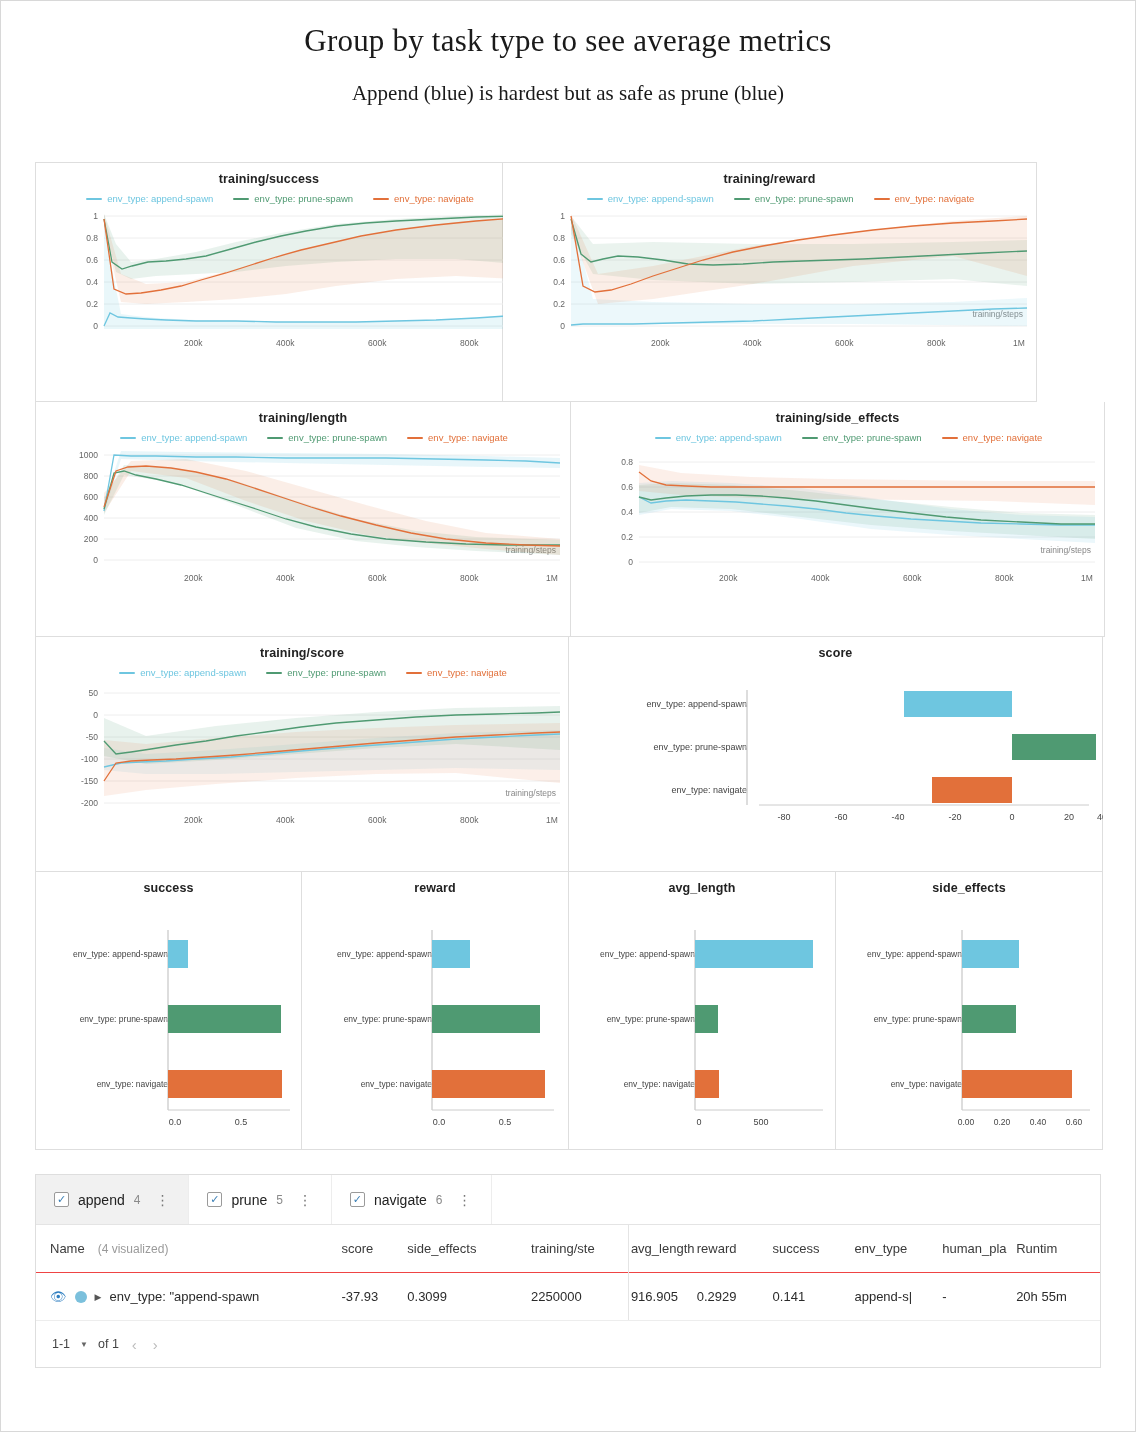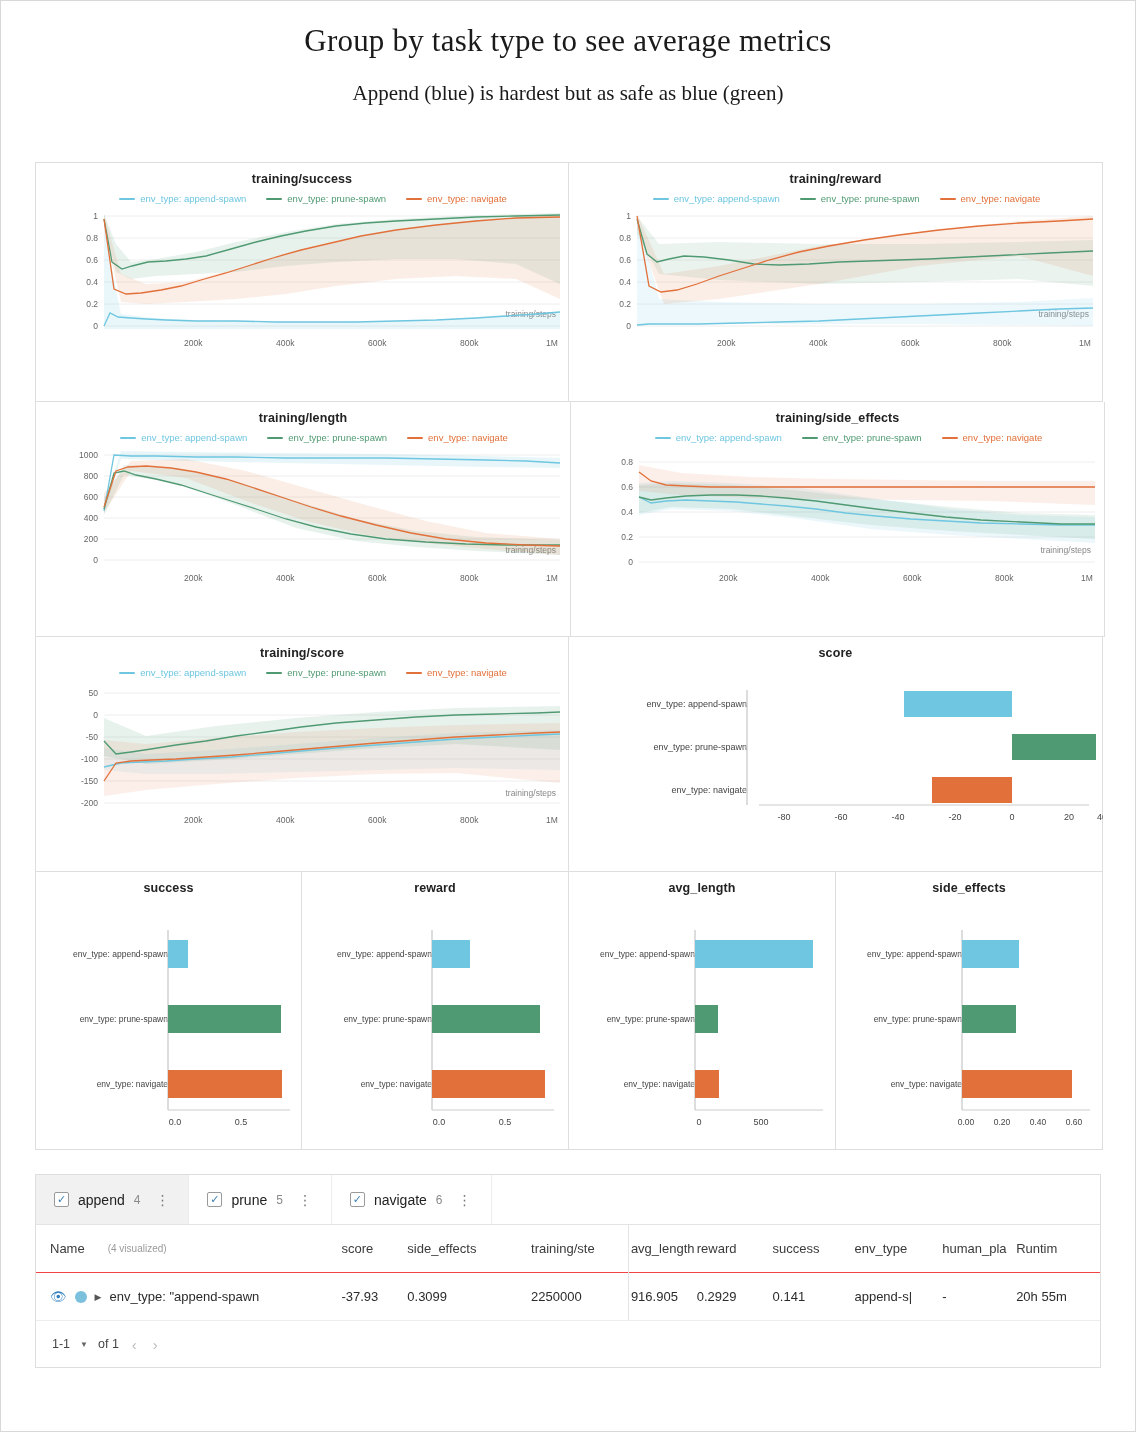--- a/index.html
+++ b/index.html
@@ -90,21 +90,21 @@
   .tab .count { color:#8a8a8a; font-size:12px; }
   .kebab { color:#777; font-size:14px; letter-spacing:1px; padding-left:6px; }
 
   .thead, .trow {
     display:flex; align-items:center;
     font-size:13px;
     height:48px;
     padding:0 14px;
   }
   .thead { color:#3a3a3a; border-bottom:1px solid #ef4444; }
-  .thead .sub { color:#9a9a9a; font-size:10px; margin-left:15px; }
+  .thead .sub { color:#9a9a9a; font-size:12px; margin-left:5px; }
   .cell { overflow:hidden; white-space:nowrap; }
   .c-name { width:292px; display:flex; align-items:center; gap:8px;}
   .c-score { width:66px; }
   .c-side { width:124px; }
   .c-steps { width:86px; }
   .c-avg { width:80px; }
   .c-reward { width:76px; }
   .c-success { width:82px; }
   .c-env { width:88px; }
   .c-human { width:74px; }
@@ -120,26 +120,26 @@
   }
   .pg-btn { color:#bbb; font-size:15px; padding:0 3px; }
   .divider-v {
     position:absolute; top:0; bottom:0; width:1px; background:#e4e4e4;
   }
 </style>
 </head>
 <body>
 
 <div class="page-title">Group by task type to see average metrics</div>
-<div class="page-sub">Append (blue) is hardest but as safe as blue (green)</div>
+<div class="page-sub">Append (blue) is hardest but as safe as prune (blue)</div>
 
 <div class="grid">
 
   <div class="row">
-    <div class="panel" style="width:534px;height:240px;">
+    <div class="panel" style="width:468px;height:240px;">
       <div class="panel-title">training/success</div>
       <div class="legend">
         <div class="item">
             <span class="swatch" style="background:#6ec6e0"></span>
             <span class="lbl" style="color:#6ec6e0">env_type: append-spawn</span>
           </div>
         <div class="item">
             <span class="swatch" style="background:#4f9a72"></span>
             <span class="lbl" style="color:#4f9a72">env_type: prune-spawn</span>
           </div>

